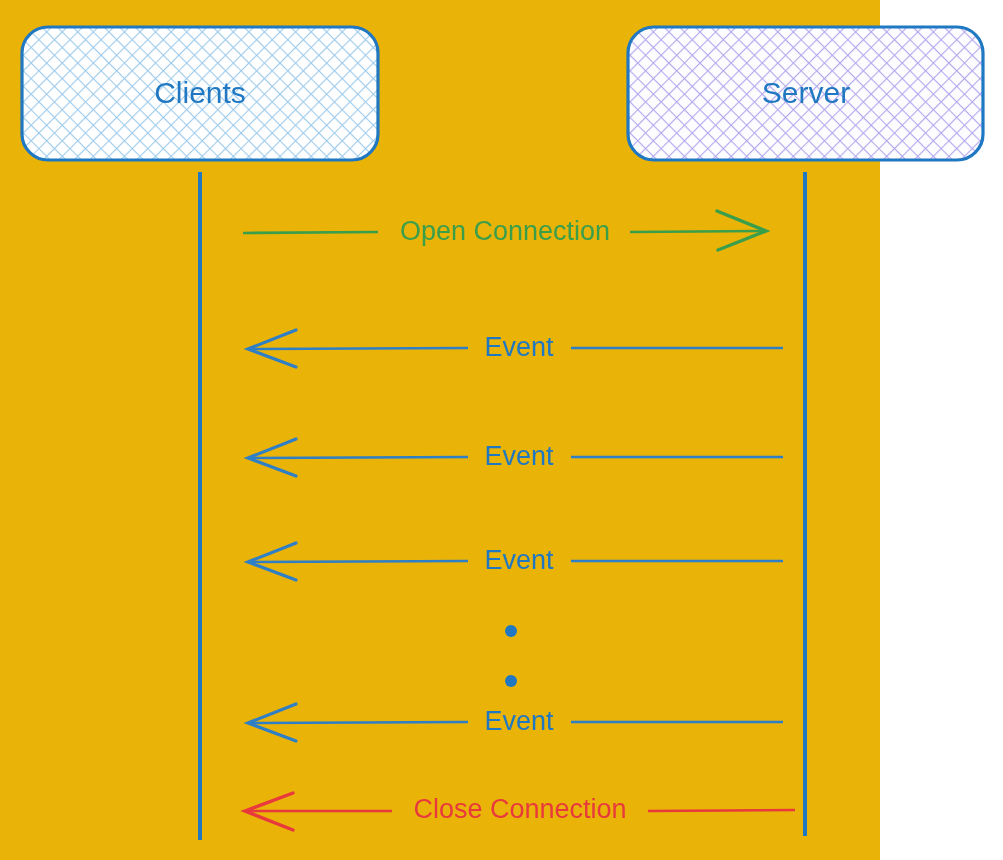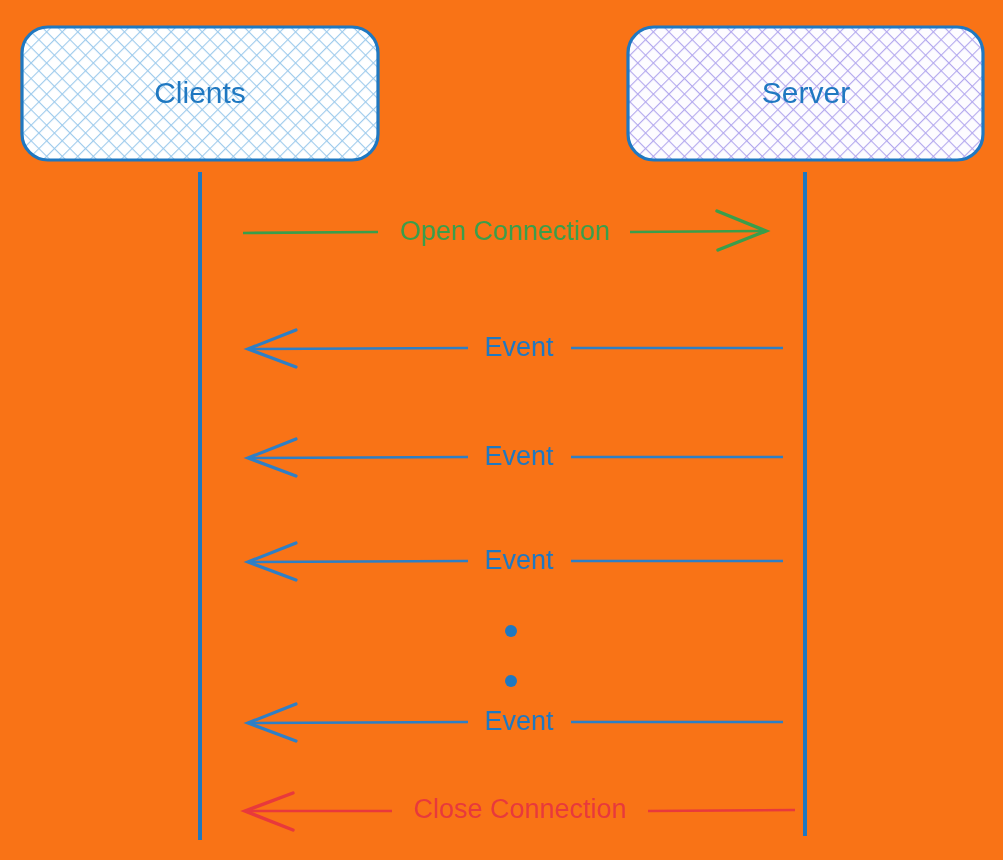--- a/index.html
+++ b/index.html
@@ -8,23 +8,23 @@
     background: #ffffff;
   }
   body {
     width: 1003px;
     height: 860px;
     font-family: "Liberation Sans", sans-serif;
     overflow: hidden;
   }
   #diagram-root {
     position: relative;
-    width: 1003px;
+    width: 880px;
     height: 860px;
-    background: #f97316;
+    background: #eab308;
   }
   svg.canvas {
     position: absolute;
     left: 0;
     top: 0;
     width: 1003px;
     height: 860px;
   }
   .participant-label {
     font-family: "Liberation Sans", sans-serif;

